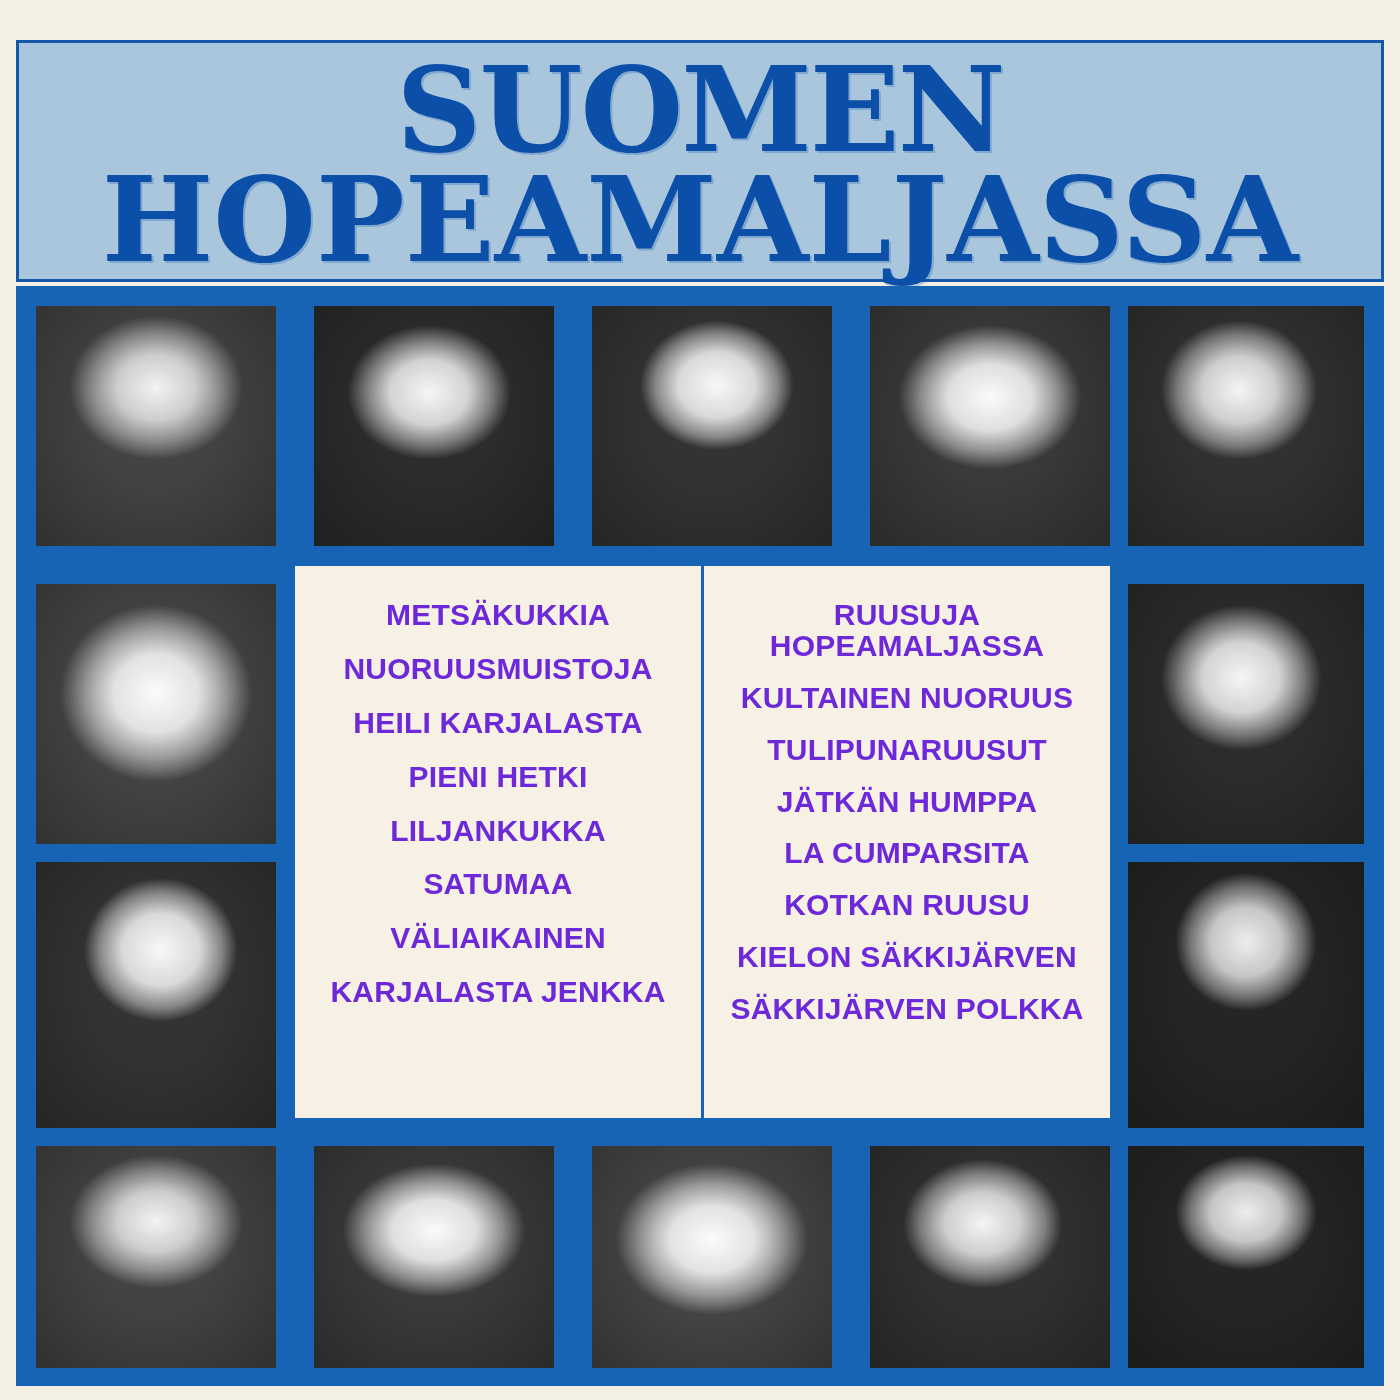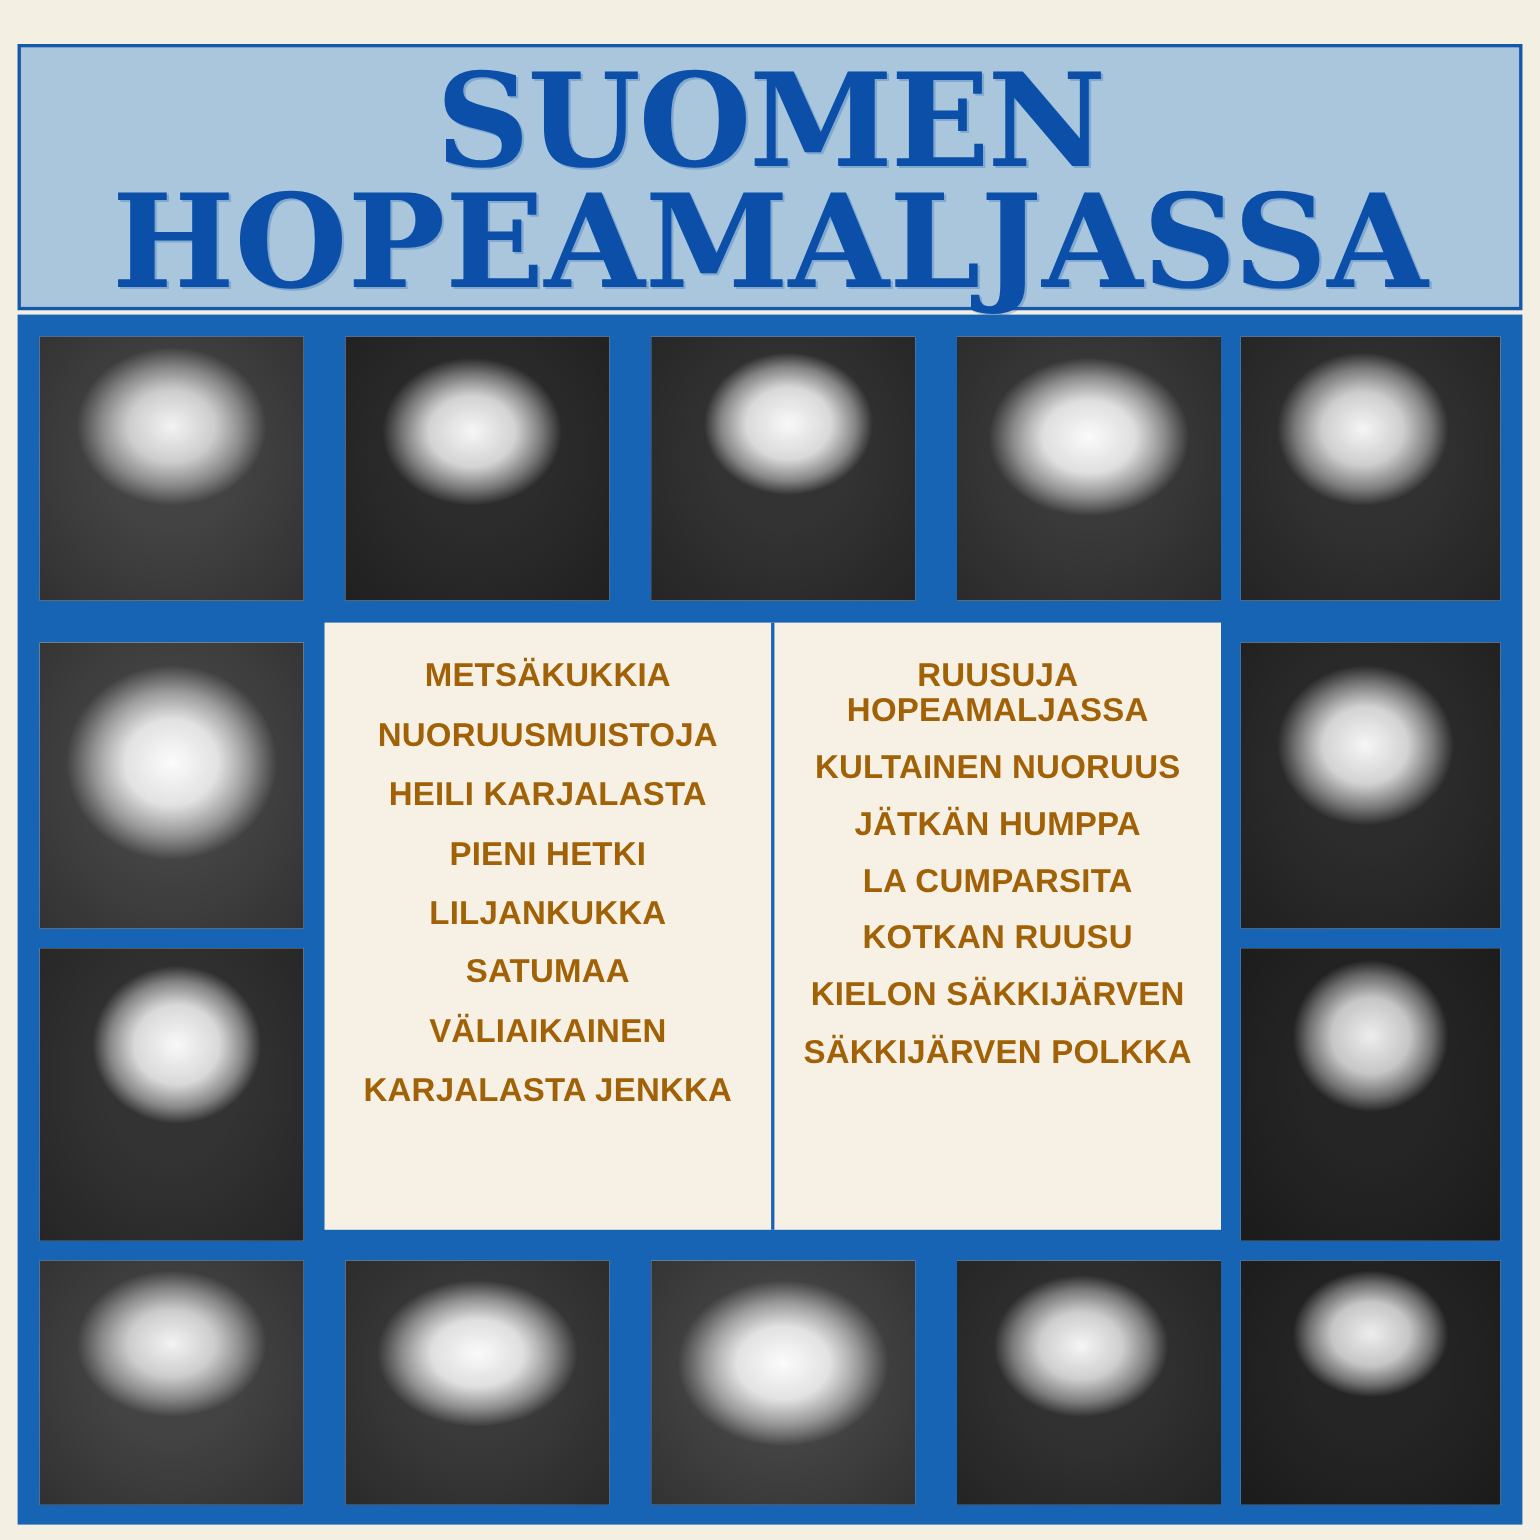--- a/index.html
+++ b/index.html
@@ -119,21 +119,21 @@
     flex: 1;
     padding: 34px 10px 20px 10px;
     box-sizing: border-box;
     display: flex;
     flex-direction: column;
     justify-content: flex-start;
     align-items: center;
   }
   .tl-col.left { border-right: 3px solid #1763b4; }
   .tl-item {
-    color: #a16207;
+    color: #6d28d9;
     font-weight: bold;
     font-family: "Liberation Sans", sans-serif;
     font-size: 30px;
     line-height: 1.03;
     text-align: center;
     margin: 0 0 23px 0;
     letter-spacing: 0.2px;
   }
   .tl-col.right .tl-item { margin-bottom: 21px; }
   .tl-item.two-line { margin-bottom: 18px; }
@@ -217,20 +217,21 @@
         <div class="tl-item">HEILI KARJALASTA</div>
         <div class="tl-item">PIENI HETKI</div>
         <div class="tl-item">LILJANKUKKA</div>
         <div class="tl-item">SATUMAA</div>
         <div class="tl-item">VÄLIAIKAINEN</div>
         <div class="tl-item">KARJALASTA JENKKA</div>
       </div>
       <div class="tl-col right">
         <div class="tl-item two-line">RUUSUJA HOPEAMALJASSA</div>
         <div class="tl-item">KULTAINEN NUORUUS</div>
+        <div class="tl-item">TULIPUNARUUSUT</div>
         <div class="tl-item">JÄTKÄN HUMPPA</div>
         <div class="tl-item">LA CUMPARSITA</div>
         <div class="tl-item">KOTKAN RUUSU</div>
         <div class="tl-item">KIELON SÄKKIJÄRVEN</div>
         <div class="tl-item">SÄKKIJÄRVEN POLKKA</div>
       </div>
     </div>
 
   </div>
 </div>

